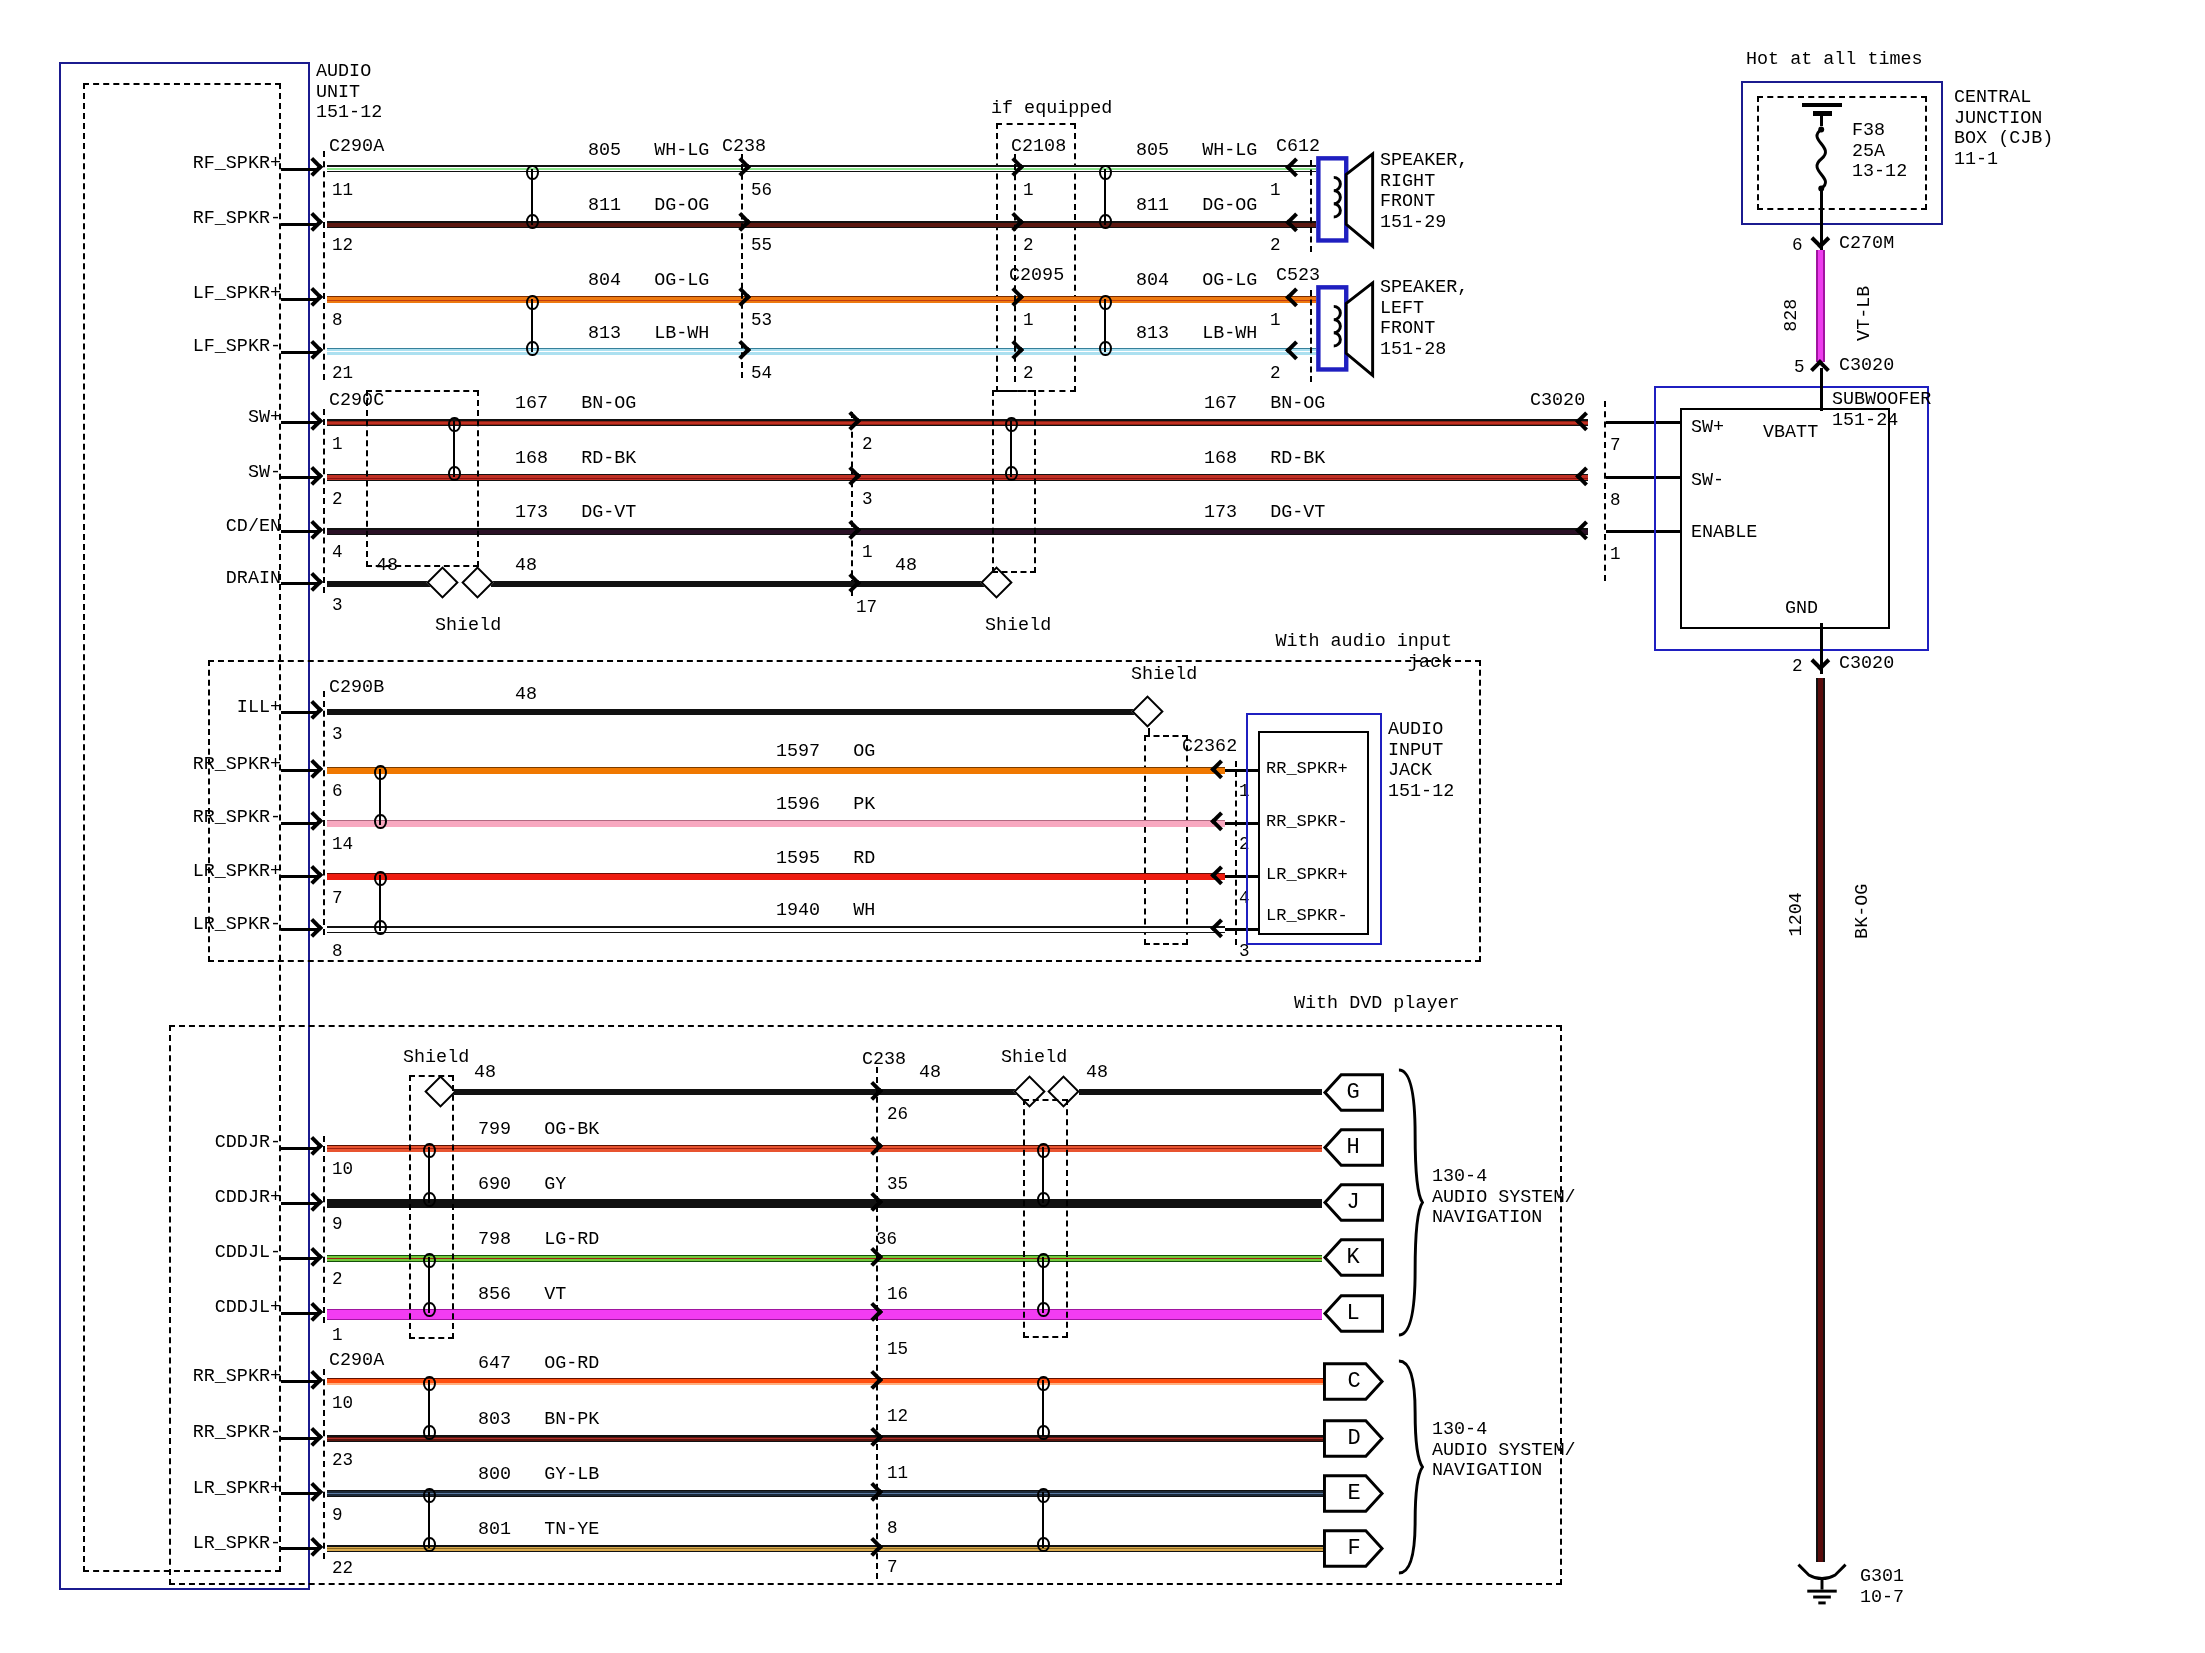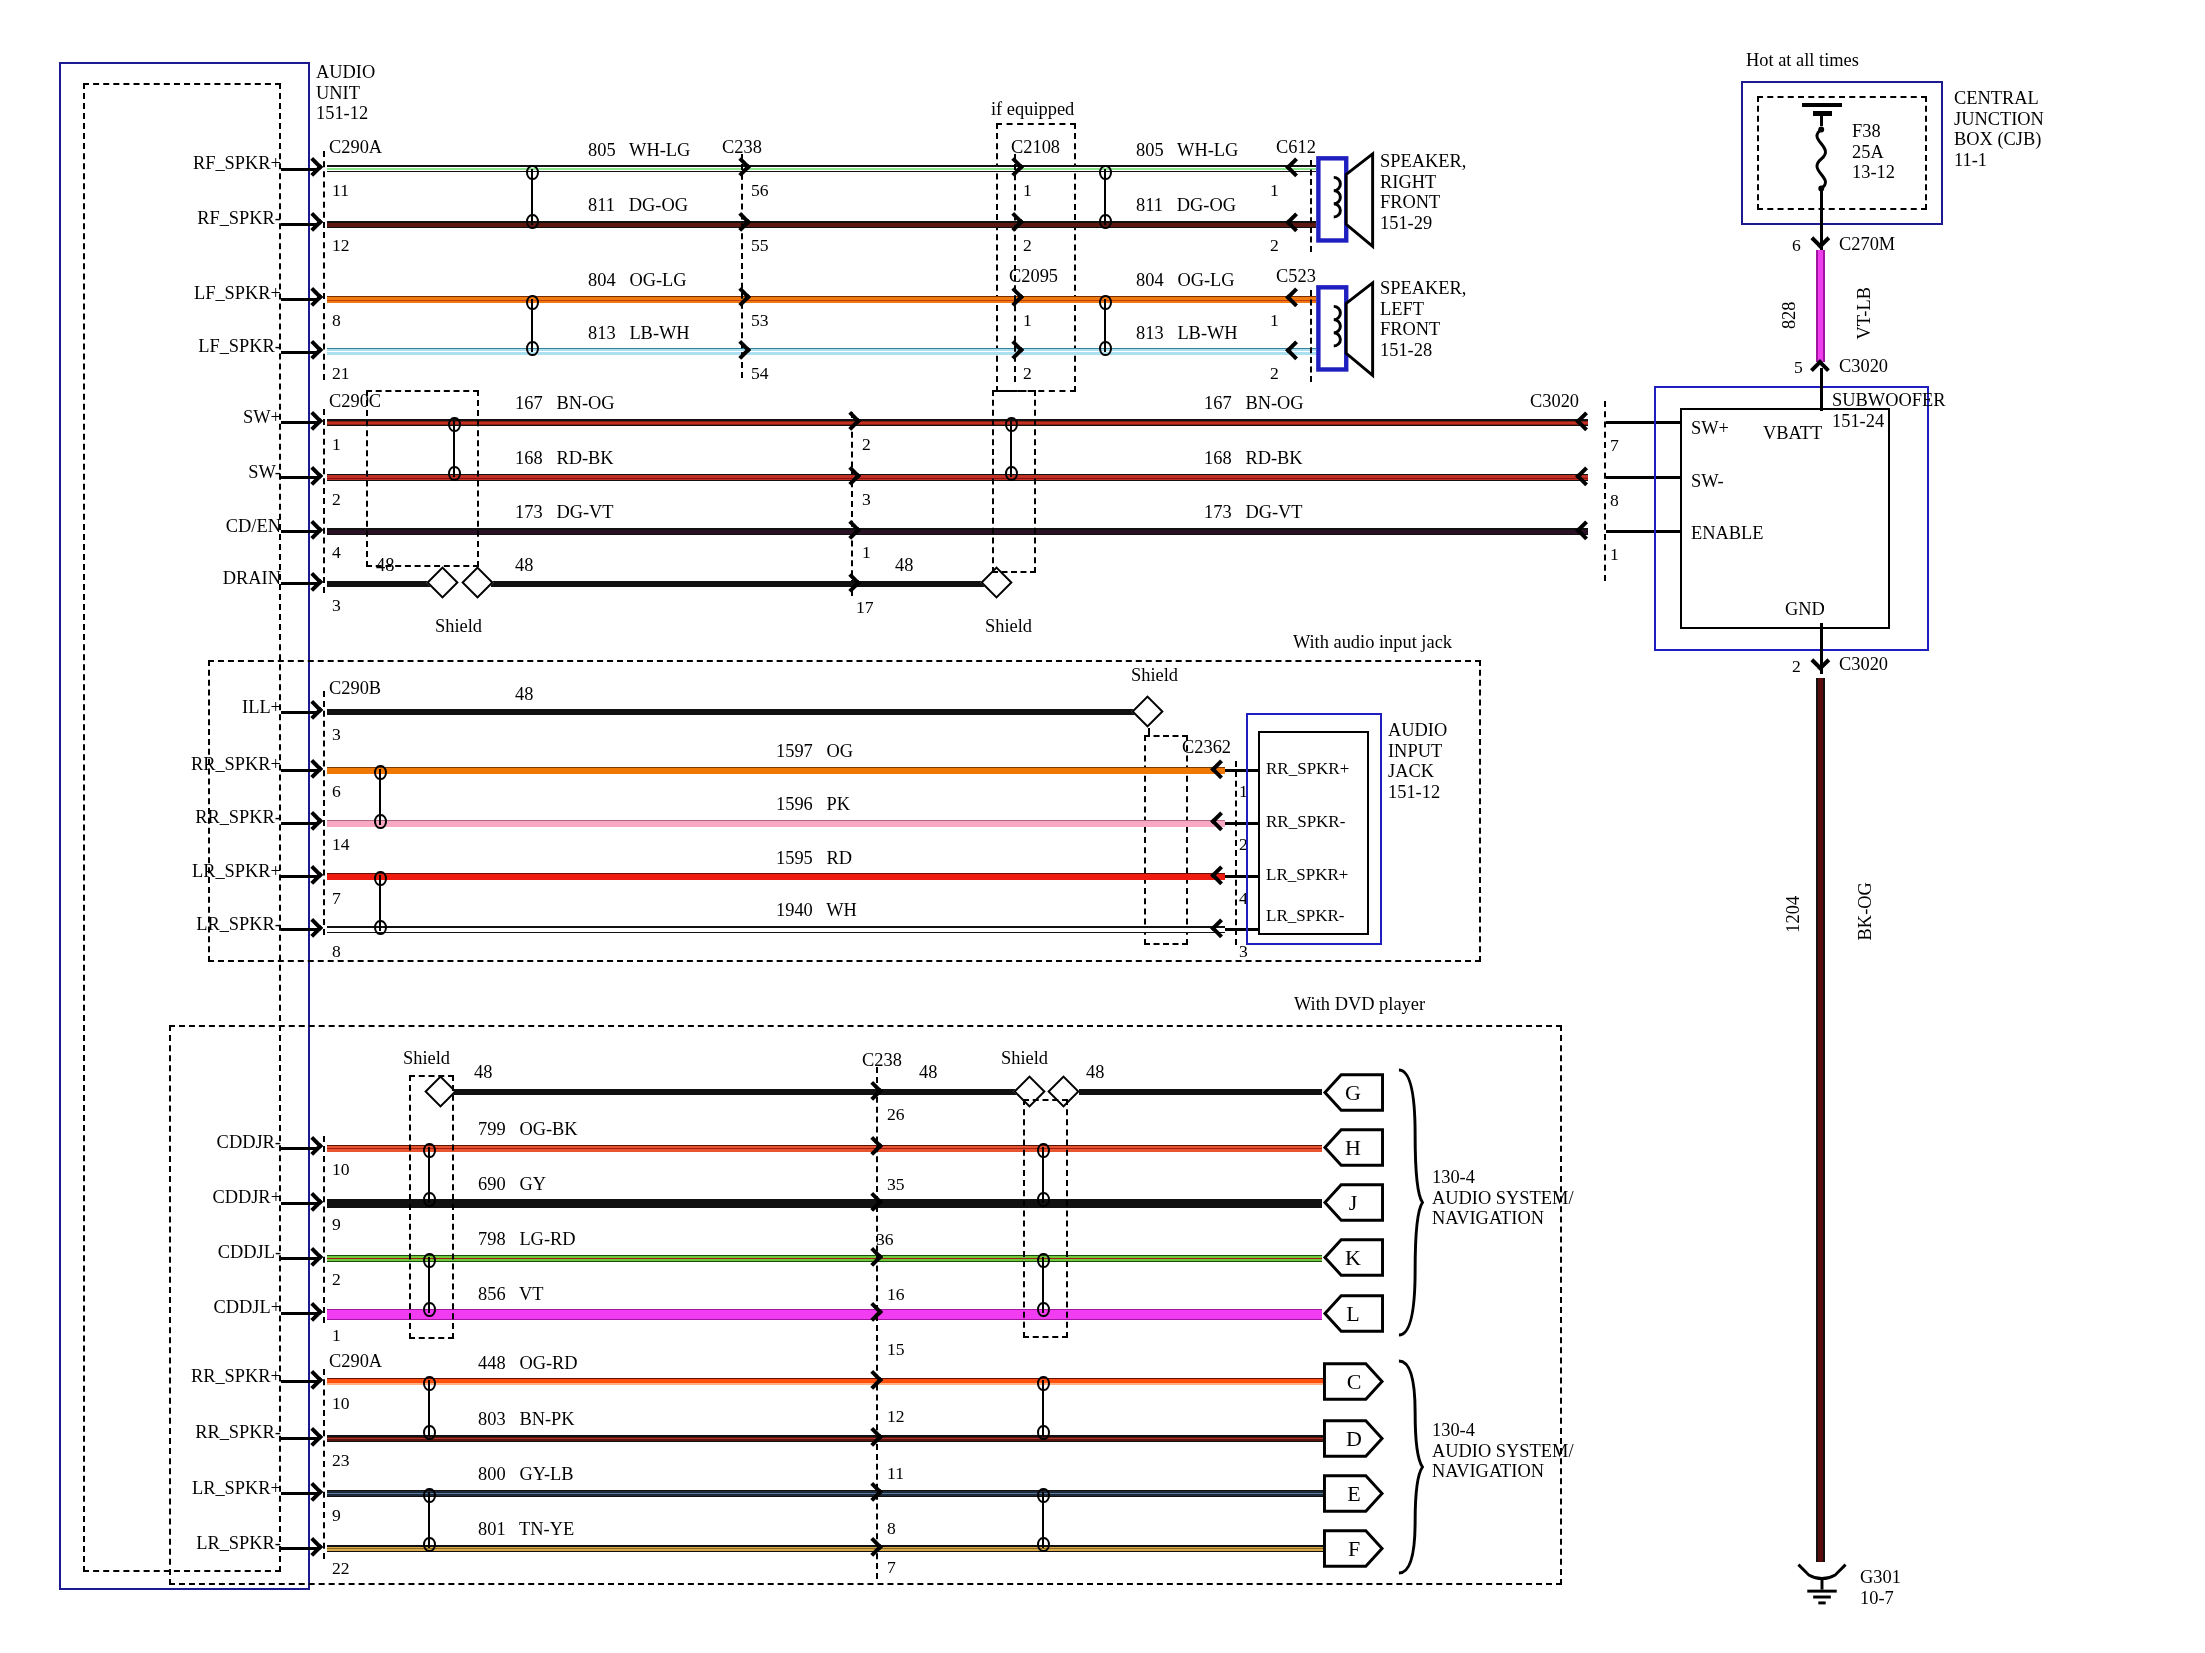--- a/index.html
+++ b/index.html
@@ -1,17 +1,17 @@
 <!DOCTYPE html>
 <html style="font-size:11.8px"><head>
 <meta charset="utf-8">
 <style>
   html,body{margin:0;padding:0;background:#fff;}
   #canvas{position:relative;width:2205px;height:1654px;background:#fff;overflow:hidden;
-          font-family:Liberation Serif, serif;color:#000;}
+          font-family:Liberation Mono, monospace;color:#000;}
   .t{position:absolute;font-size:18.4px;line-height:1.12;white-space:pre-line;}
   .wl{position:absolute;font-size:18.4px;white-space:pre;}
   .pin{position:absolute;font-size:17.6px;}
   .plabel{position:absolute;left:103px;width:178px;text-align:right;font-size:18.4px;}
   .rot{transform:rotate(-90deg);transform-origin:center;}
   .wire{position:absolute;height:7.4px;}
   .stub{position:absolute;height:2.9px;background:#000;}
   .vline{position:absolute;width:2.9px;background:#000;}
   .vd{position:absolute;width:0;border-left:2.2px dashed #000;}
   .dbox{position:absolute;border:2.2px dashed #000;}
@@ -506,21 +506,21 @@
   <div class="t" style="left:1432px;top:1167px">130-4
 AUDIO SYSTEM/
 NAVIGATION</div>
 
   <div class="t" style="left:329px;top:1351px">C290A</div>
 
   <div class="plabel" style="top:1366px">RR_SPKR+</div>
   <div class="stub" style="left:281px;top:1380px;width:38px"></div>
   <div class="ch chr" style="left:306px;top:1373px"></div>
   <div class="wire w802" style="left:327px;top:1378px;width:996px"></div>
-  <div class="wl" style="left:478px;top:1353px">448   OG-RD</div>
+  <div class="wl" style="left:478px;top:1353px">647   OG-RD</div>
   <div class="pin" style="left:332px;top:1393px">10</div>
   <div class="ch chr" style="left:866px;top:1373px"></div>
   <div class="pin" style="left:887px;top:1406px">12</div>
   <div class="pent" style="left:1323px;top:1360px">
     <svg width="62" height="43" viewBox="0 0 84 58">
         <polygon points="2,5 58,5 80,29 58,53 2,53" fill="#fff" stroke="#000" stroke-width="4"></polygon>
       </svg>
     <div class="pl">C</div>
   </div>
 

